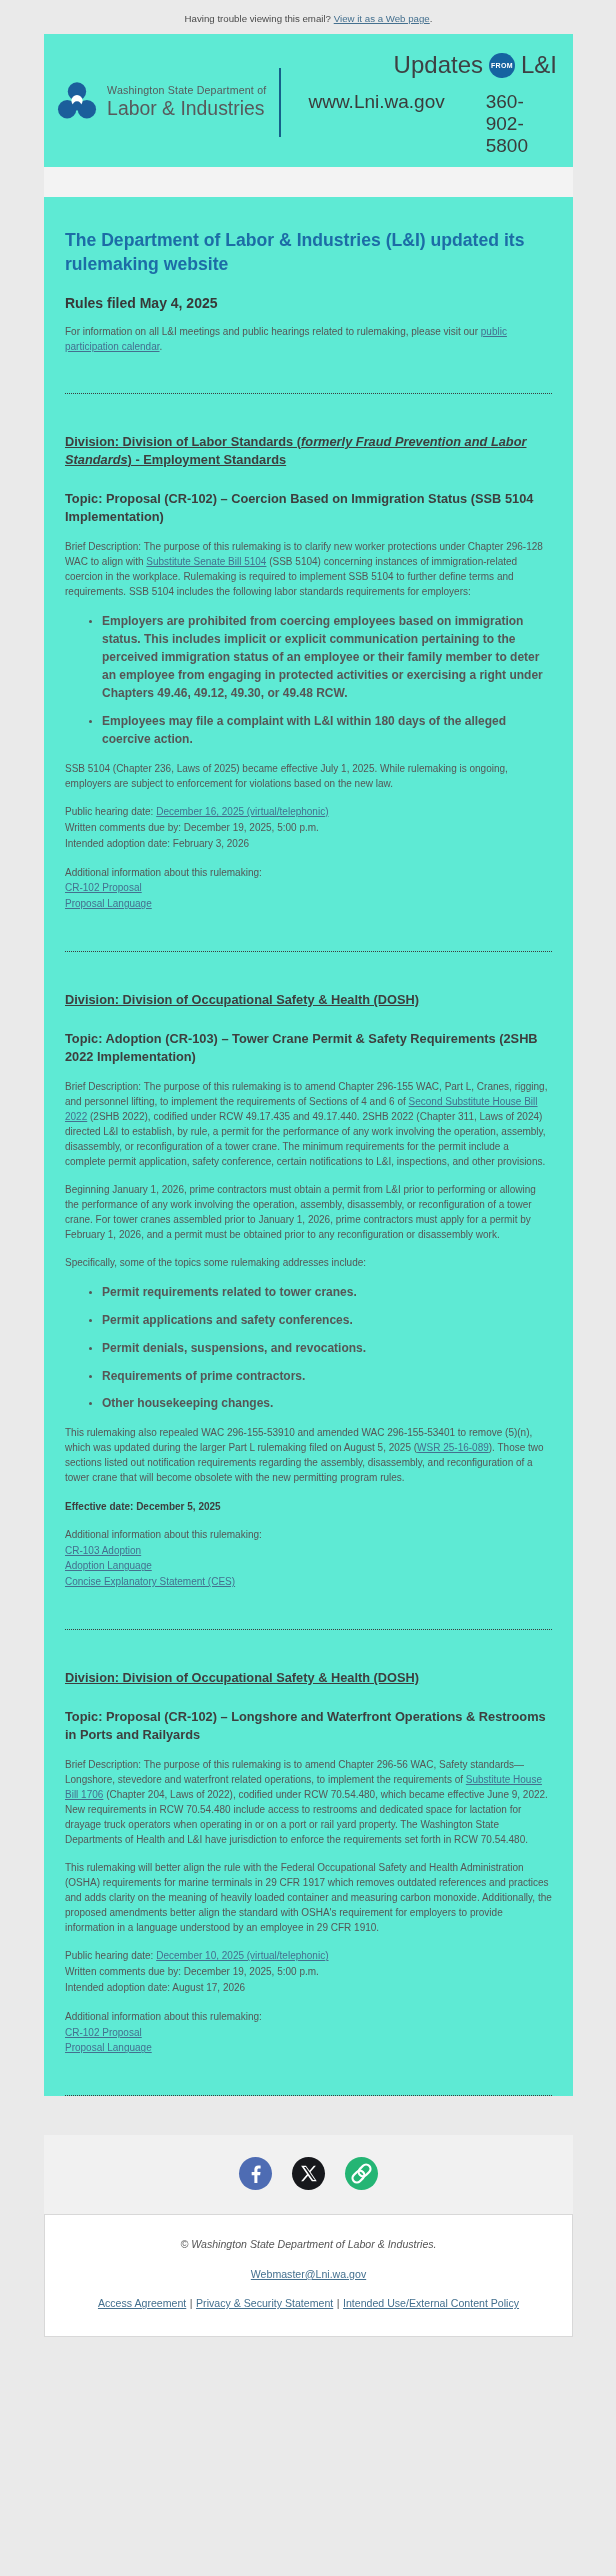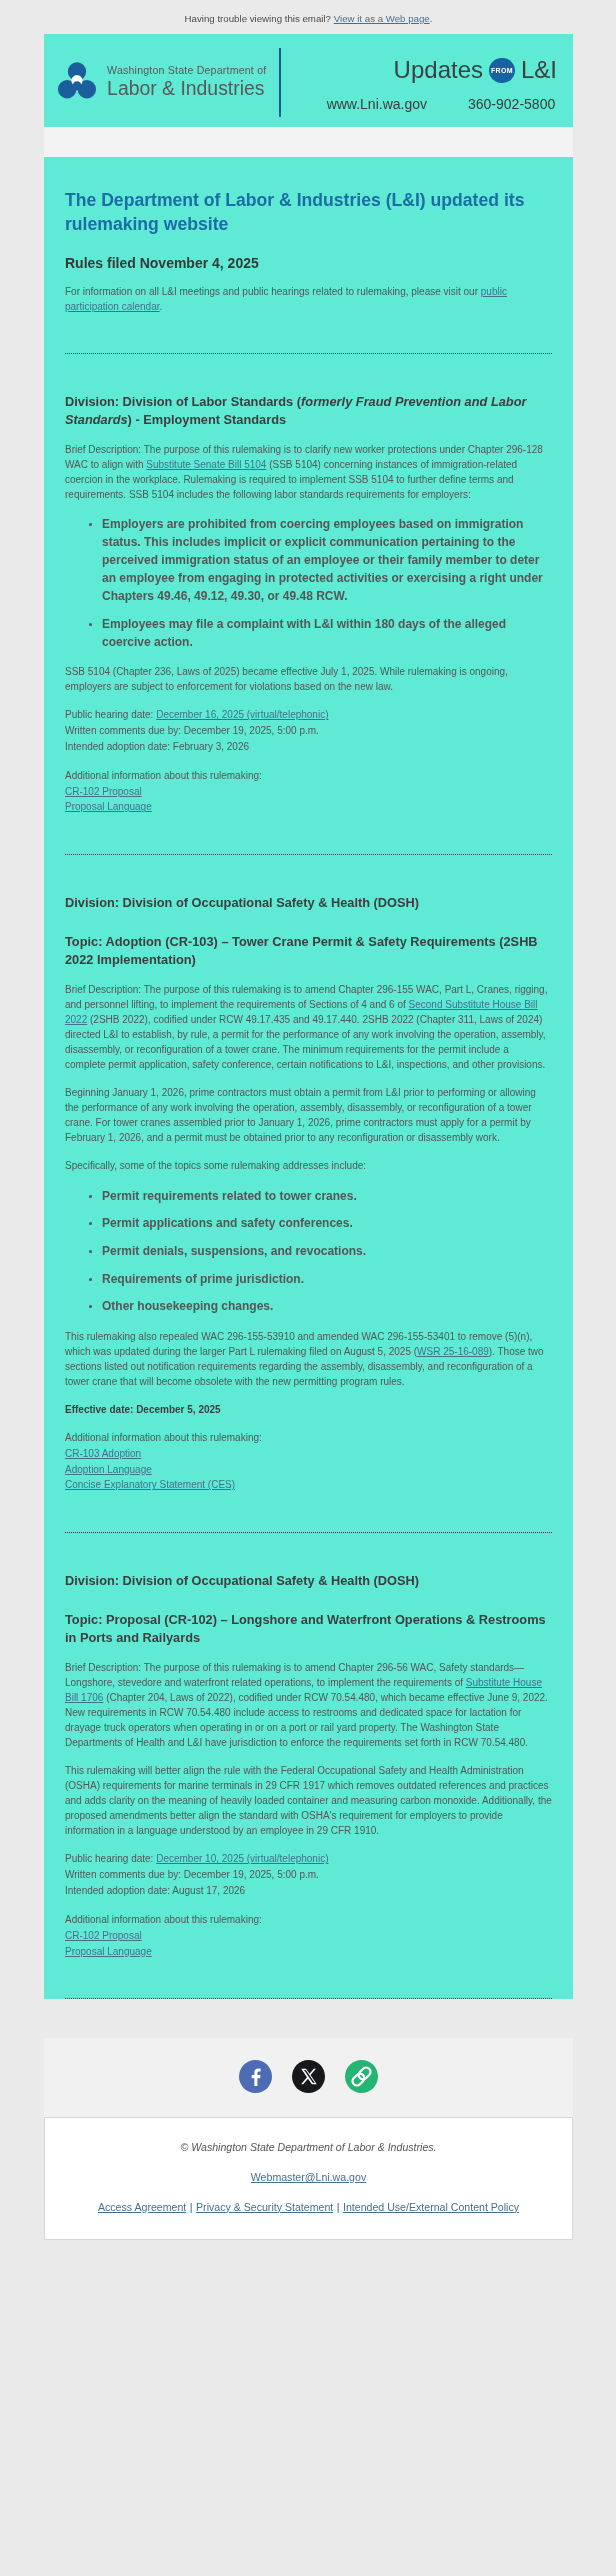--- a/index.html
+++ b/index.html
@@ -24,34 +24,34 @@
   .dept .d2 { font-size:19.4px; margin-top:0.9px; }
   .vline { width:1.8px; height:69px; background:#15608a; margin:0 14px 0 12.3px; flex:0 0 auto; }
   .hdr-right { flex:1; display:flex; flex-direction:column; align-items:flex-end; gap:11.5px; padding-top:3.5px; }
   .updates-row { display:flex; align-items:center; gap:6.2px; color:#3e4043; }
   .updates-word, .li-word { font-size:24px; }
   .from-badge {
     width:25.6px; height:25.6px; border-radius:50%; background:#1563a0; color:#fff;
     font-size:7px; font-weight:bold; letter-spacing:0.4px;
     display:flex; align-items:center; justify-content:center;
   }
-  .contact-row { display:flex; gap:41px; font-size:14px; color:#3b3b3b; padding-right:1.8px;margin-left:14px; }
+  .contact-row { display:flex; gap:41px; font-size:19px; color:#3b3b3b; padding-right:1.8px;margin-left:14px; }
   .gray-strip { height:30px; background:#f3f3f3; }
   .main { padding:0 21px; }
   h1.title {
     margin:32px 0 0; font-size:17.6px; line-height:1.33; color:#1c6ca6; font-weight:bold;
   }
   h2.subtitle { margin:18.5px 0 0; font-size:14px; color:#383838; font-weight:bold; }
   .body-p { margin:13.2px 0 0; font-size:10px; line-height:1.5; color:#565656; }
   .lines { line-height:1.58; }
   .dotted-divider { border-top:0.9px dotted #3c3c3c; margin:39px 0; height:0; }
   .rule-section h2.division, .rule-section h2.topic {
     margin:21px 0 0; font-size:12.8px; line-height:1.4; color:#3e3e3e; font-weight:bold;
   }
-  .rule-section h2.division { margin-top:12px; }
+  .rule-section h2.division { margin-top:12px;text-decoration:underline; }
   ul.bullets { margin:13.2px 0 0; padding-left:37px; }
   ul.bullets li { margin:0 0 9.7px; font-size:12px; line-height:1.5; color:#565656;font-weight:bold; }
   ul.bullets li::marker { color:#565656; font-size:9.7px; }
   .b { font-weight:bold; color:#3e3e3e; }
   .i { font-style:italic; }
   a.cl { color:#44708f; text-decoration:underline; cursor:pointer; }
   .social-band {
     width:529px; margin:0 auto; background:#f1f1f1;
     display:flex; justify-content:center; align-items:center; gap:20px; padding:22px 0 24px;
   }
@@ -99,47 +99,48 @@
         <div class="contact-row">
           <span>www.Lni.wa.gov</span>
           <span>360-902-5800</span>
         </div>
       </div>
     </div>
     <div class="gray-strip"></div>
 
     <div class="main">
       <h1 class="title">The Department of Labor &amp; Industries (L&amp;I) updated its rulemaking website</h1>
-      <h2 class="subtitle">Rules filed November 4, 2025</h2>
+      <h2 class="subtitle">Rules filed May 4, 2025</h2>
       <p class="body-p"><span>For information on all L&amp;I meetings and public hearings related to rulemaking, please visit our </span><a class="cl">public participation calendar</a><span>.</span></p>
       <div>
           <div class="dotted-divider"></div>
           <section class="rule-section">
             <h2 class="division"><span>Division: Division of Labor Standards (</span><span class="i">formerly Fraud Prevention and Labor Standards</span><span>) - Employment Standards</span></h2>
+            <h2 class="topic">Topic: Proposal (CR-102) – Coercion Based on Immigration Status (SSB 5104 Implementation)</h2>
             <p class="body-p"><span>Brief Description: The purpose of this rulemaking is to clarify new worker protections under Chapter 296-128 WAC to align with </span><a class="cl">Substitute Senate Bill 5104</a><span> (SSB 5104) concerning instances of immigration-related coercion in the workplace. Rulemaking is required to implement SSB 5104 to further define terms and requirements. SSB 5104 includes the following labor standards requirements for employers:</span></p>
             <ul class="bullets">
               <li><span>Employers are prohibited from coercing employees based on immigration status. This includes implicit or explicit communication pertaining to the perceived immigration status of an employee or their family member to deter an employee from engaging in protected activities or exercising a right under Chapters 49.46, 49.12, 49.30, or 49.48 RCW.</span></li>
               <li><span>Employees may file a complaint with L&amp;I within 180 days of the alleged coercive action.</span></li>
             </ul>
             <p class="body-p"><span>SSB 5104 (Chapter 236, Laws of 2025) became effective July 1, 2025. While rulemaking is ongoing, employers are subject to enforcement for violations based on the new law.</span></p>
             <p class="body-p lines"><span>Public hearing date: </span><a class="cl">December 16, 2025 (virtual/telephonic)</a><br><span>Written comments due by: December 19, 2025, 5:00 p.m.</span><br><span>Intended adoption date: February 3, 2026</span></p>
             <p class="body-p lines"><span>Additional information about this rulemaking:</span><br><a class="cl">CR-102 Proposal</a><br><a class="cl">Proposal Language</a></p>
           </section>
           <div class="dotted-divider"></div>
           <section class="rule-section">
             <h2 class="division"><span>Division: Division of Occupational Safety &amp; Health (DOSH)</span></h2>
             <h2 class="topic">Topic: Adoption (CR-103) – Tower Crane Permit &amp; Safety Requirements (2SHB 2022 Implementation)</h2>
             <p class="body-p"><span>Brief Description: The purpose of this rulemaking is to amend Chapter 296-155 WAC, Part L, Cranes, rigging, and personnel lifting, to implement the requirements of Sections of 4 and 6 of </span><a class="cl">Second Substitute House Bill 2022</a><span> (2SHB 2022), codified under RCW 49.17.435 and 49.17.440. 2SHB 2022 (Chapter 311, Laws of 2024) directed L&amp;I to establish, by rule, a permit for the performance of any work involving the operation, assembly, disassembly, or reconfiguration of a tower crane. The minimum requirements for the permit include a complete permit application, safety conference, certain notifications to L&amp;I, inspections, and other provisions.</span></p>
             <p class="body-p"><span>Beginning January 1, 2026, prime contractors must obtain a permit from L&amp;I prior to performing or allowing the performance of any work involving the operation, assembly, disassembly, or reconfiguration of a tower crane. For tower cranes assembled prior to January 1, 2026, prime contractors must apply for a permit by February 1, 2026, and a permit must be obtained prior to any reconfiguration or disassembly work.</span></p>
             <p class="body-p"><span>Specifically, some of the topics some rulemaking addresses include:</span></p>
             <ul class="bullets">
               <li><span>Permit requirements related to tower cranes.</span></li>
               <li><span>Permit applications and safety conferences.</span></li>
               <li><span>Permit denials, suspensions, and revocations.</span></li>
-              <li><span>Requirements of prime jurisdiction.</span></li>
+              <li><span>Requirements of prime contractors.</span></li>
               <li><span>Other housekeeping changes.</span></li>
             </ul>
             <p class="body-p"><span>This rulemaking also repealed WAC 296-155-53910 and amended WAC 296-155-53401 to remove (5)(n), which was updated during the larger Part L rulemaking filed on August 5, 2025 (</span><a class="cl">WSR 25-16-089</a><span>). Those two sections listed out notification requirements regarding the assembly, disassembly, and reconfiguration of a tower crane that will become obsolete with the new permitting program rules.</span></p>
             <p class="body-p"><span class="b">Effective date: December 5, 2025</span></p>
             <p class="body-p lines"><span>Additional information about this rulemaking:</span><br><a class="cl">CR-103 Adoption</a><br><a class="cl">Adoption Language</a><br><a class="cl">Concise Explanatory Statement (CES)</a></p>
           </section>
           <div class="dotted-divider"></div>
           <section class="rule-section">
             <h2 class="division"><span>Division: Division of Occupational Safety &amp; Health (DOSH)</span></h2>
             <h2 class="topic">Topic: Proposal (CR-102) – Longshore and Waterfront Operations &amp; Restrooms in Ports and Railyards</h2>

